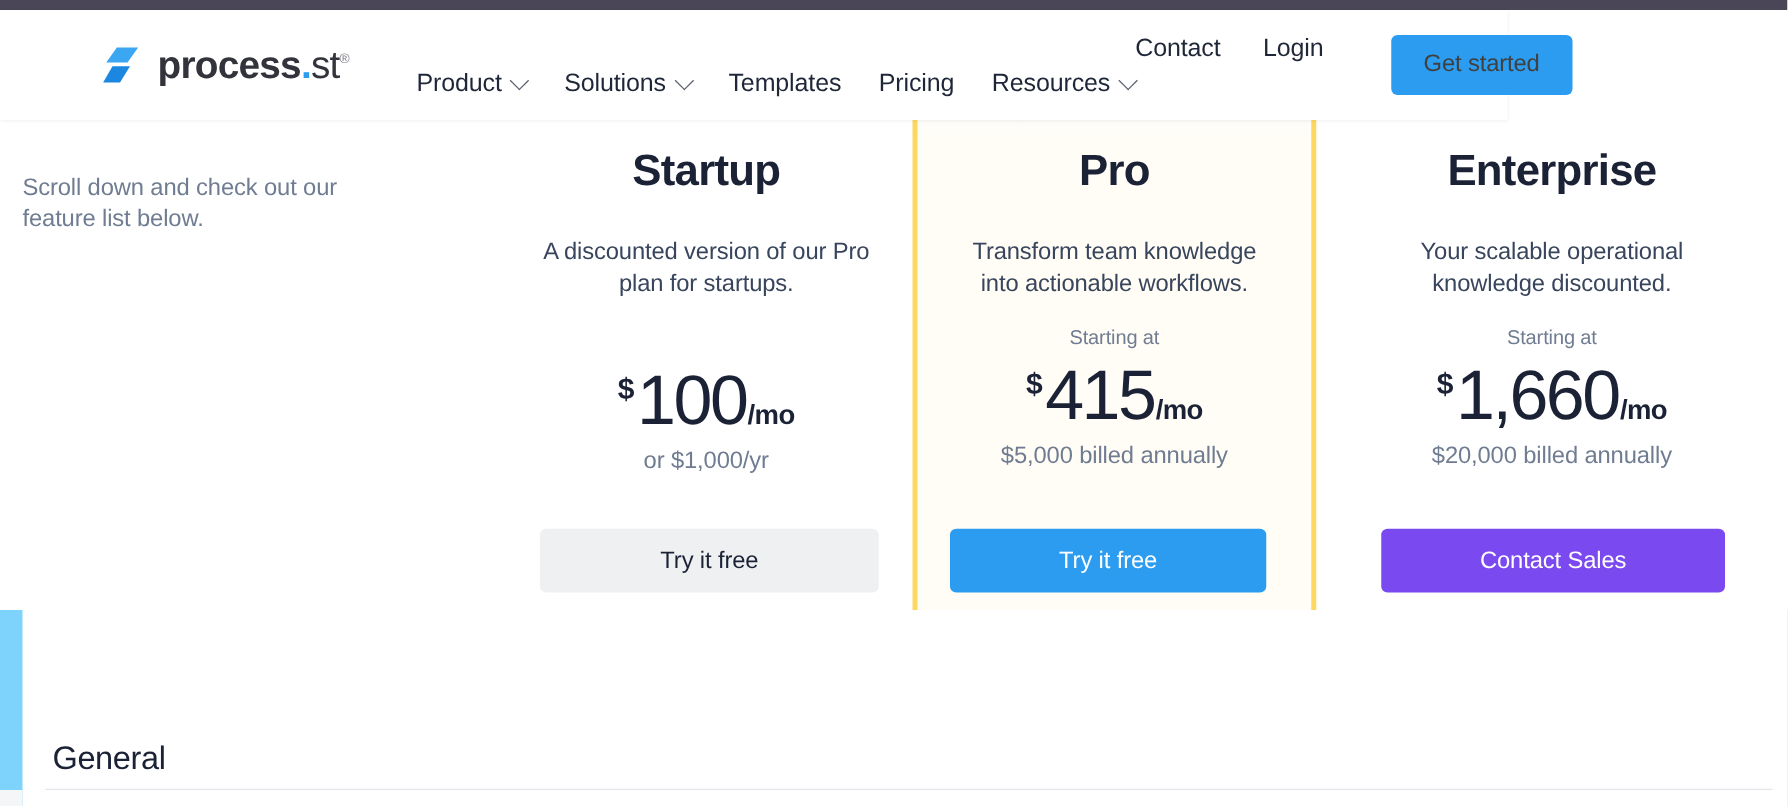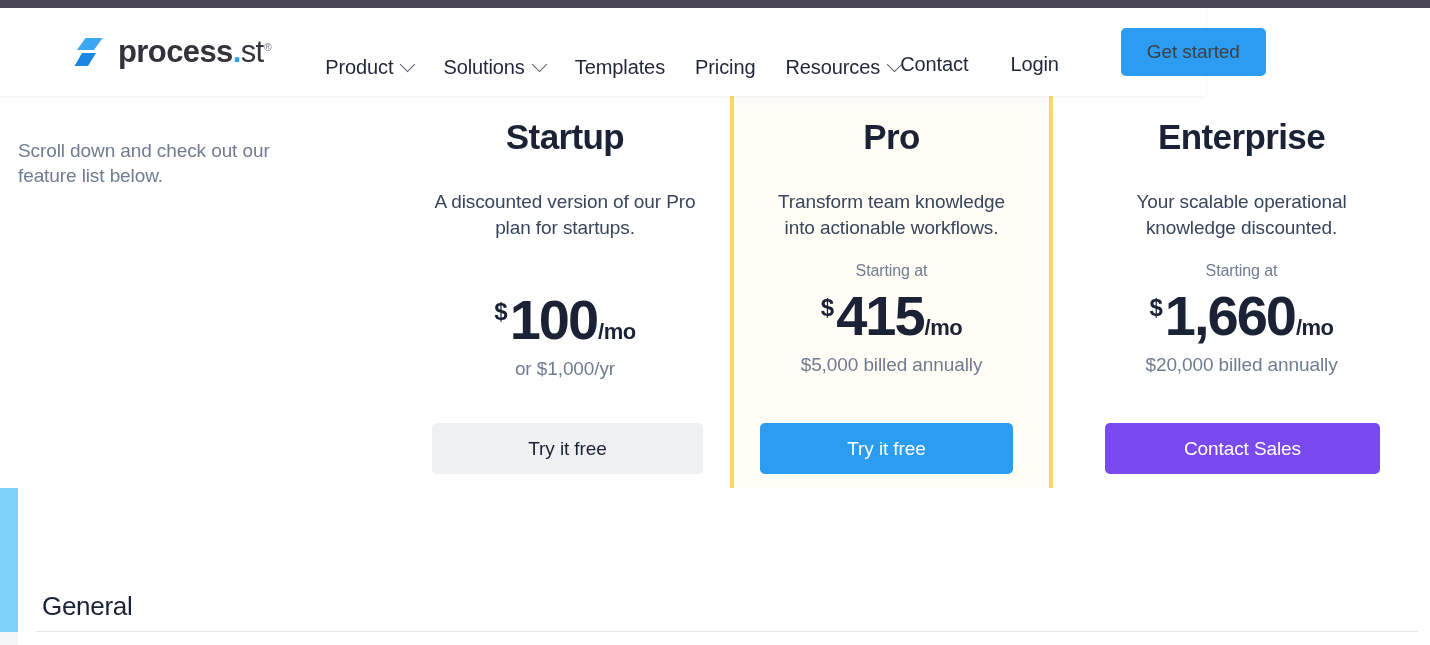--- a/index.html
+++ b/index.html
@@ -33,20 +33,21 @@
   .site-header {
     position: absolute;
     top: 8px; left: 0;
     width: 1206px;
     height: 88px;
     background: #ffffff;
     display: flex;
     align-items: center;
     z-index: 30;
     box-shadow: 0 1px 3px rgba(0,0,0,0.06);
+    padding-left: 8px;
   }
 
   .logo-block {
     display: flex;
     align-items: center;
     margin-left: 74px;
     gap: 10px;
     cursor: pointer;
   }
   .logo-mark {
@@ -94,22 +95,22 @@
     width: 11px; height: 11px;
     border-right: 1.6px solid #5b6070;
     border-bottom: 1.6px solid #5b6070;
     transform: translateY(-3px) rotate(45deg);
   }
 
   .header-right {
     margin-left: auto;
     margin-right: 78px;
     display: flex;
-    align-items: flex-end;
-    gap: 8px;
+    align-items: flex-start;
+    gap: 0px;
   }
   .header-link {
     font-size: 20px;
     color: #1f2638;
     cursor: pointer;
     white-space: nowrap;
     letter-spacing: -0.1px;
   }
   .header-link + .header-link { margin-left: 34px; }
   .cta-button {
@@ -221,21 +222,21 @@
   }
   .price-cur {
     font-size: 24px;
     font-weight: 700;
     align-self: flex-start;
     margin-top: 6px;
     margin-right: 2px;
   }
   .price-amt {
     font-size: 56px;
-    font-weight: 700;
+    font-weight: 400;
     letter-spacing: -2px;
     line-height: 1;
   }
   .price-per {
     font-size: 22px;
     font-weight: 700;
     letter-spacing: -0.5px;
     margin-left: 1px;
   }
   .price-note {

